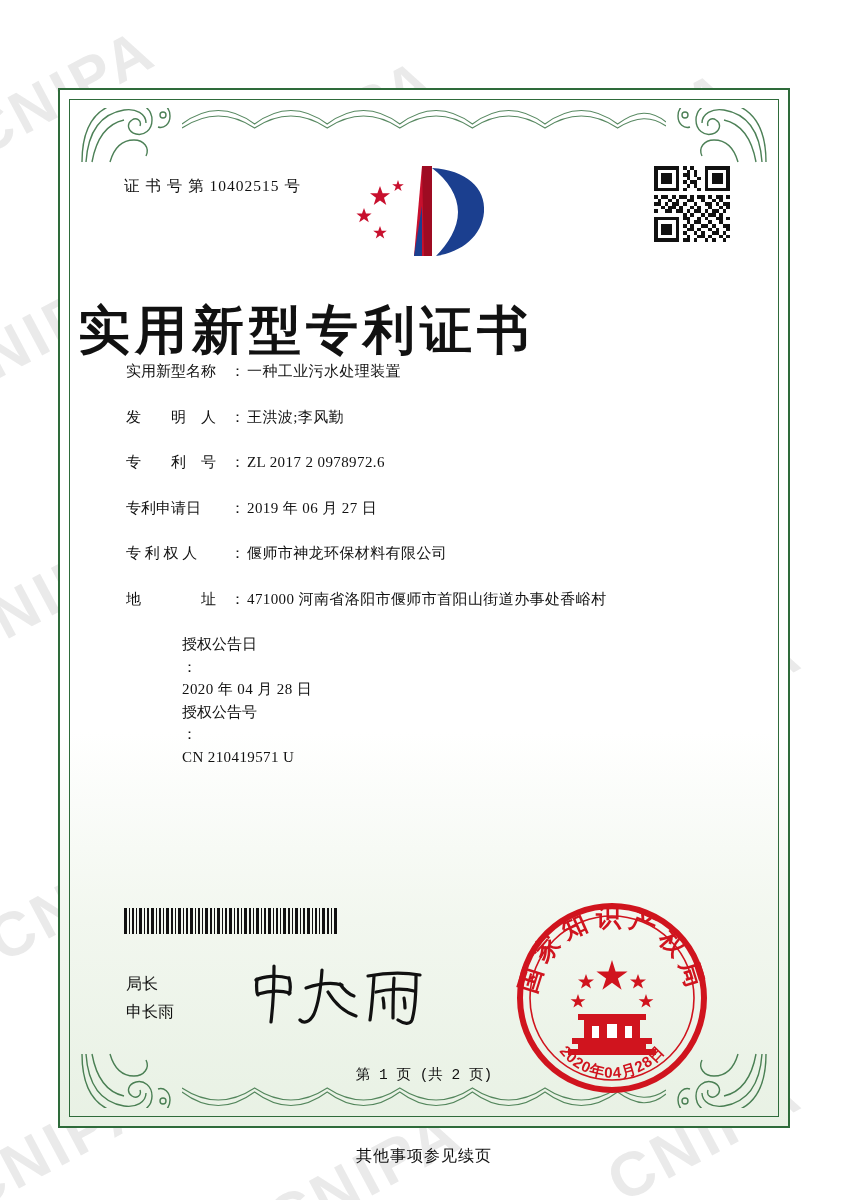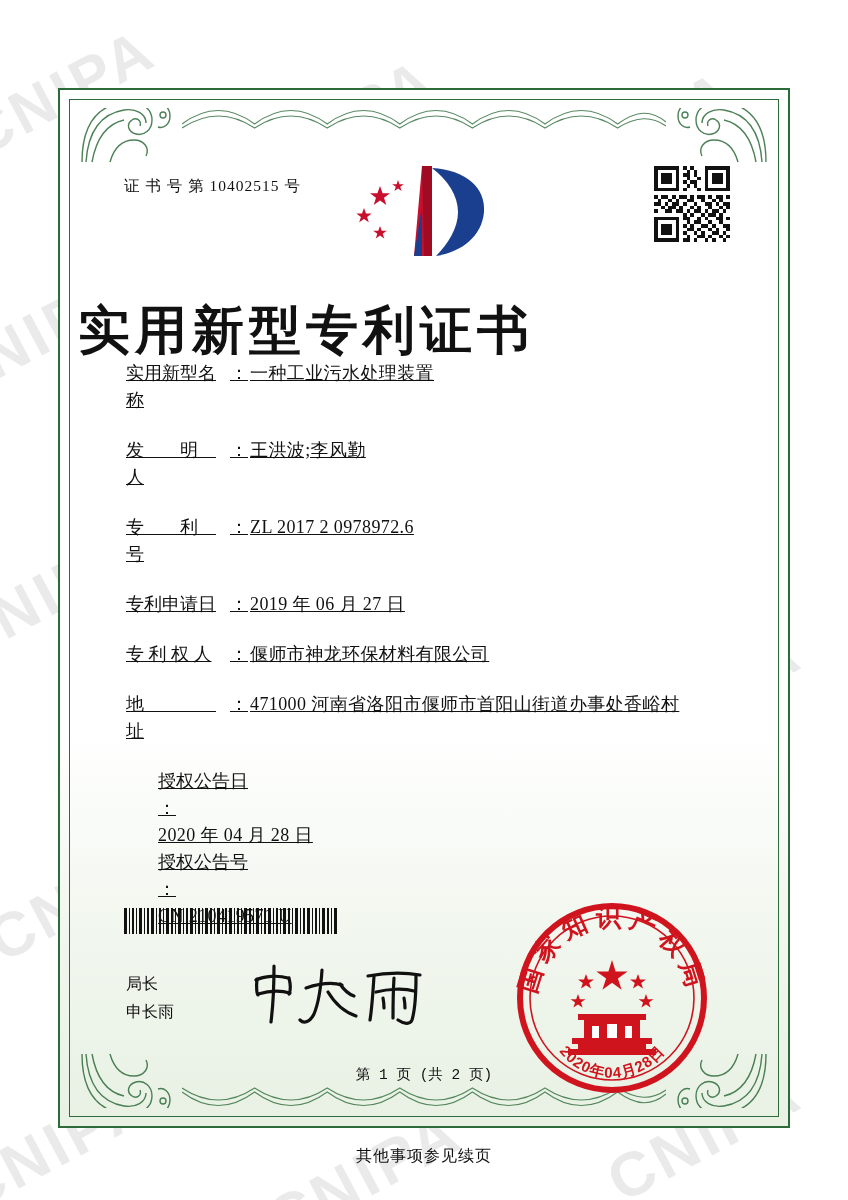--- a/index.html
+++ b/index.html
@@ -125,41 +125,40 @@
     font-family: "Liberation Serif", "DejaVu Serif", serif;
     margin-top: 22px;
   }
 
   
   .fields {
     position: absolute;
     left: 48px;
     right: 40px;
     top: 252px;
-    font-size: 18px;
-    color: #111;
-    text-decoration: underline;
+    font-size: 15px;
+    color: #111;
   }
   .field-row {
     display: flex;
     align-items: baseline;
     margin-bottom: 23px;
     line-height: 1.5;
   }
   .field-label {
     width: 104px;
     flex: none;
     letter-spacing: 0px;
     display: inline-block;
   }
   .field-colon { margin-right: 2px; }
   .field-value { letter-spacing: .4px; text-align: center; }
   .field-row.double { display: flex; flex-direction: column; }
   .field-row.double .second-label {
-    margin-left: 32px;
+    margin-left: 56px;
     flex: none;
   }
 
   
   .paras {
     position: absolute;
     left: 48px;
     right: 42px;
     top: 600px;
     font-size: 15.2px;

